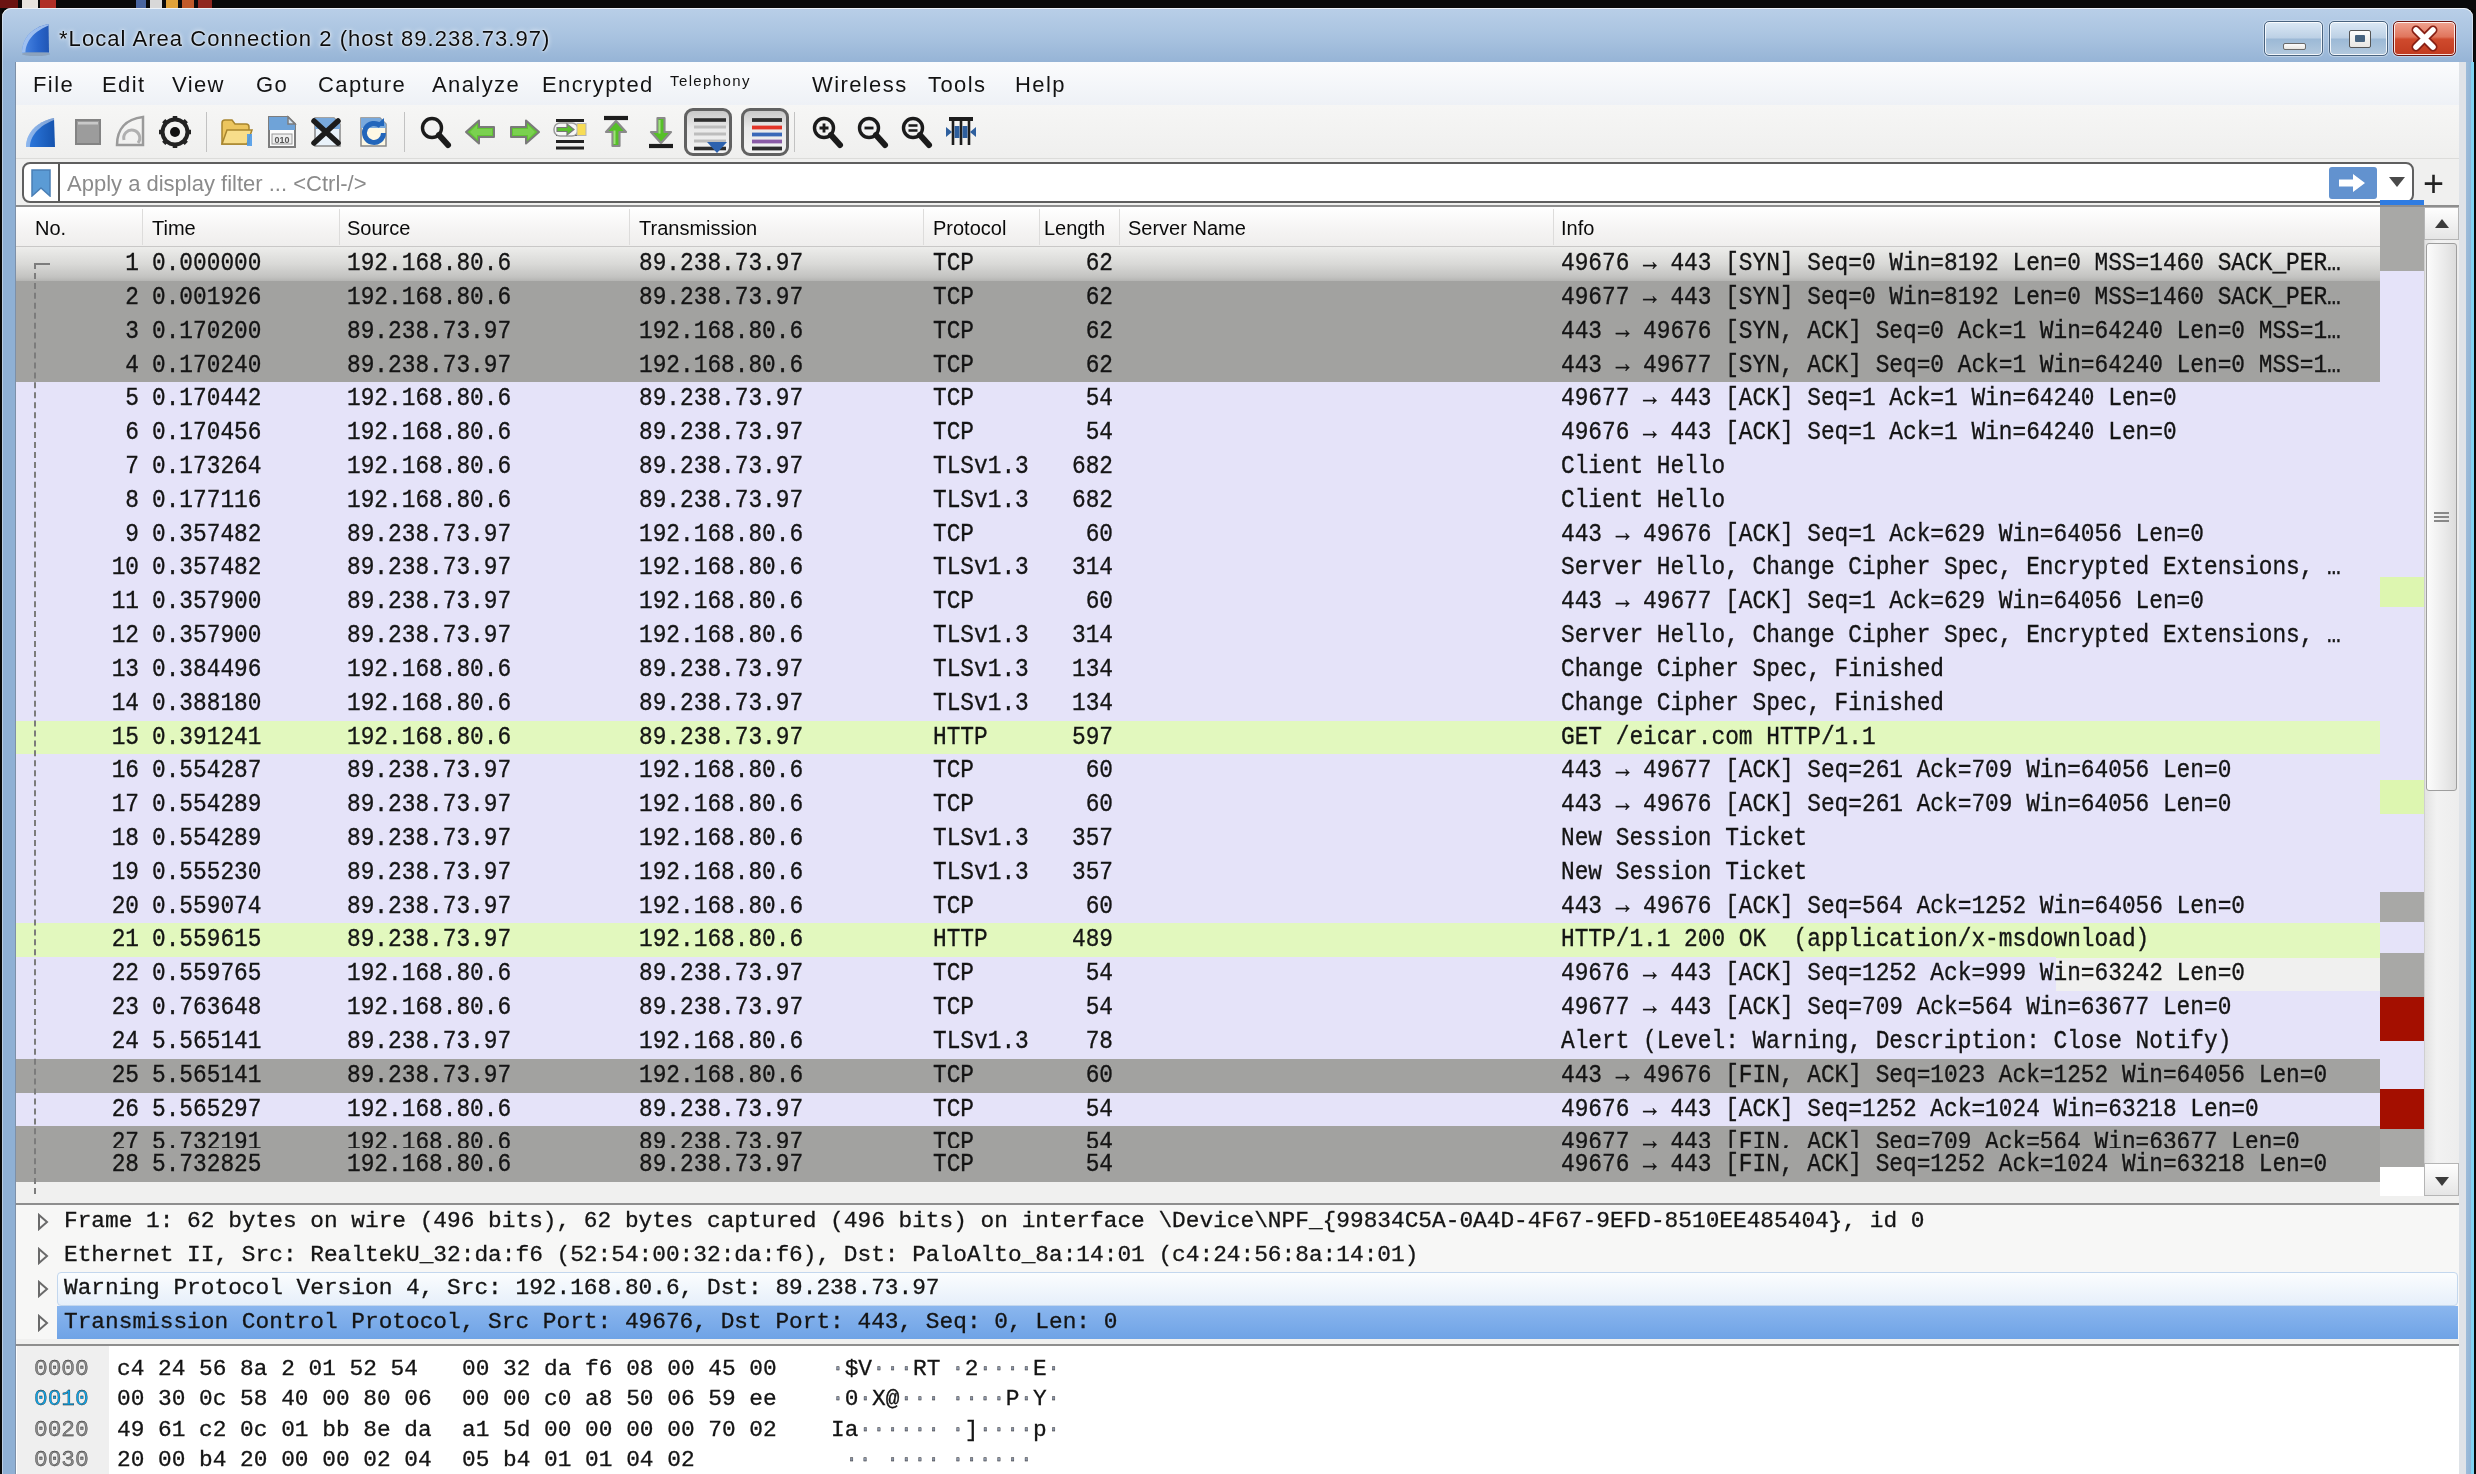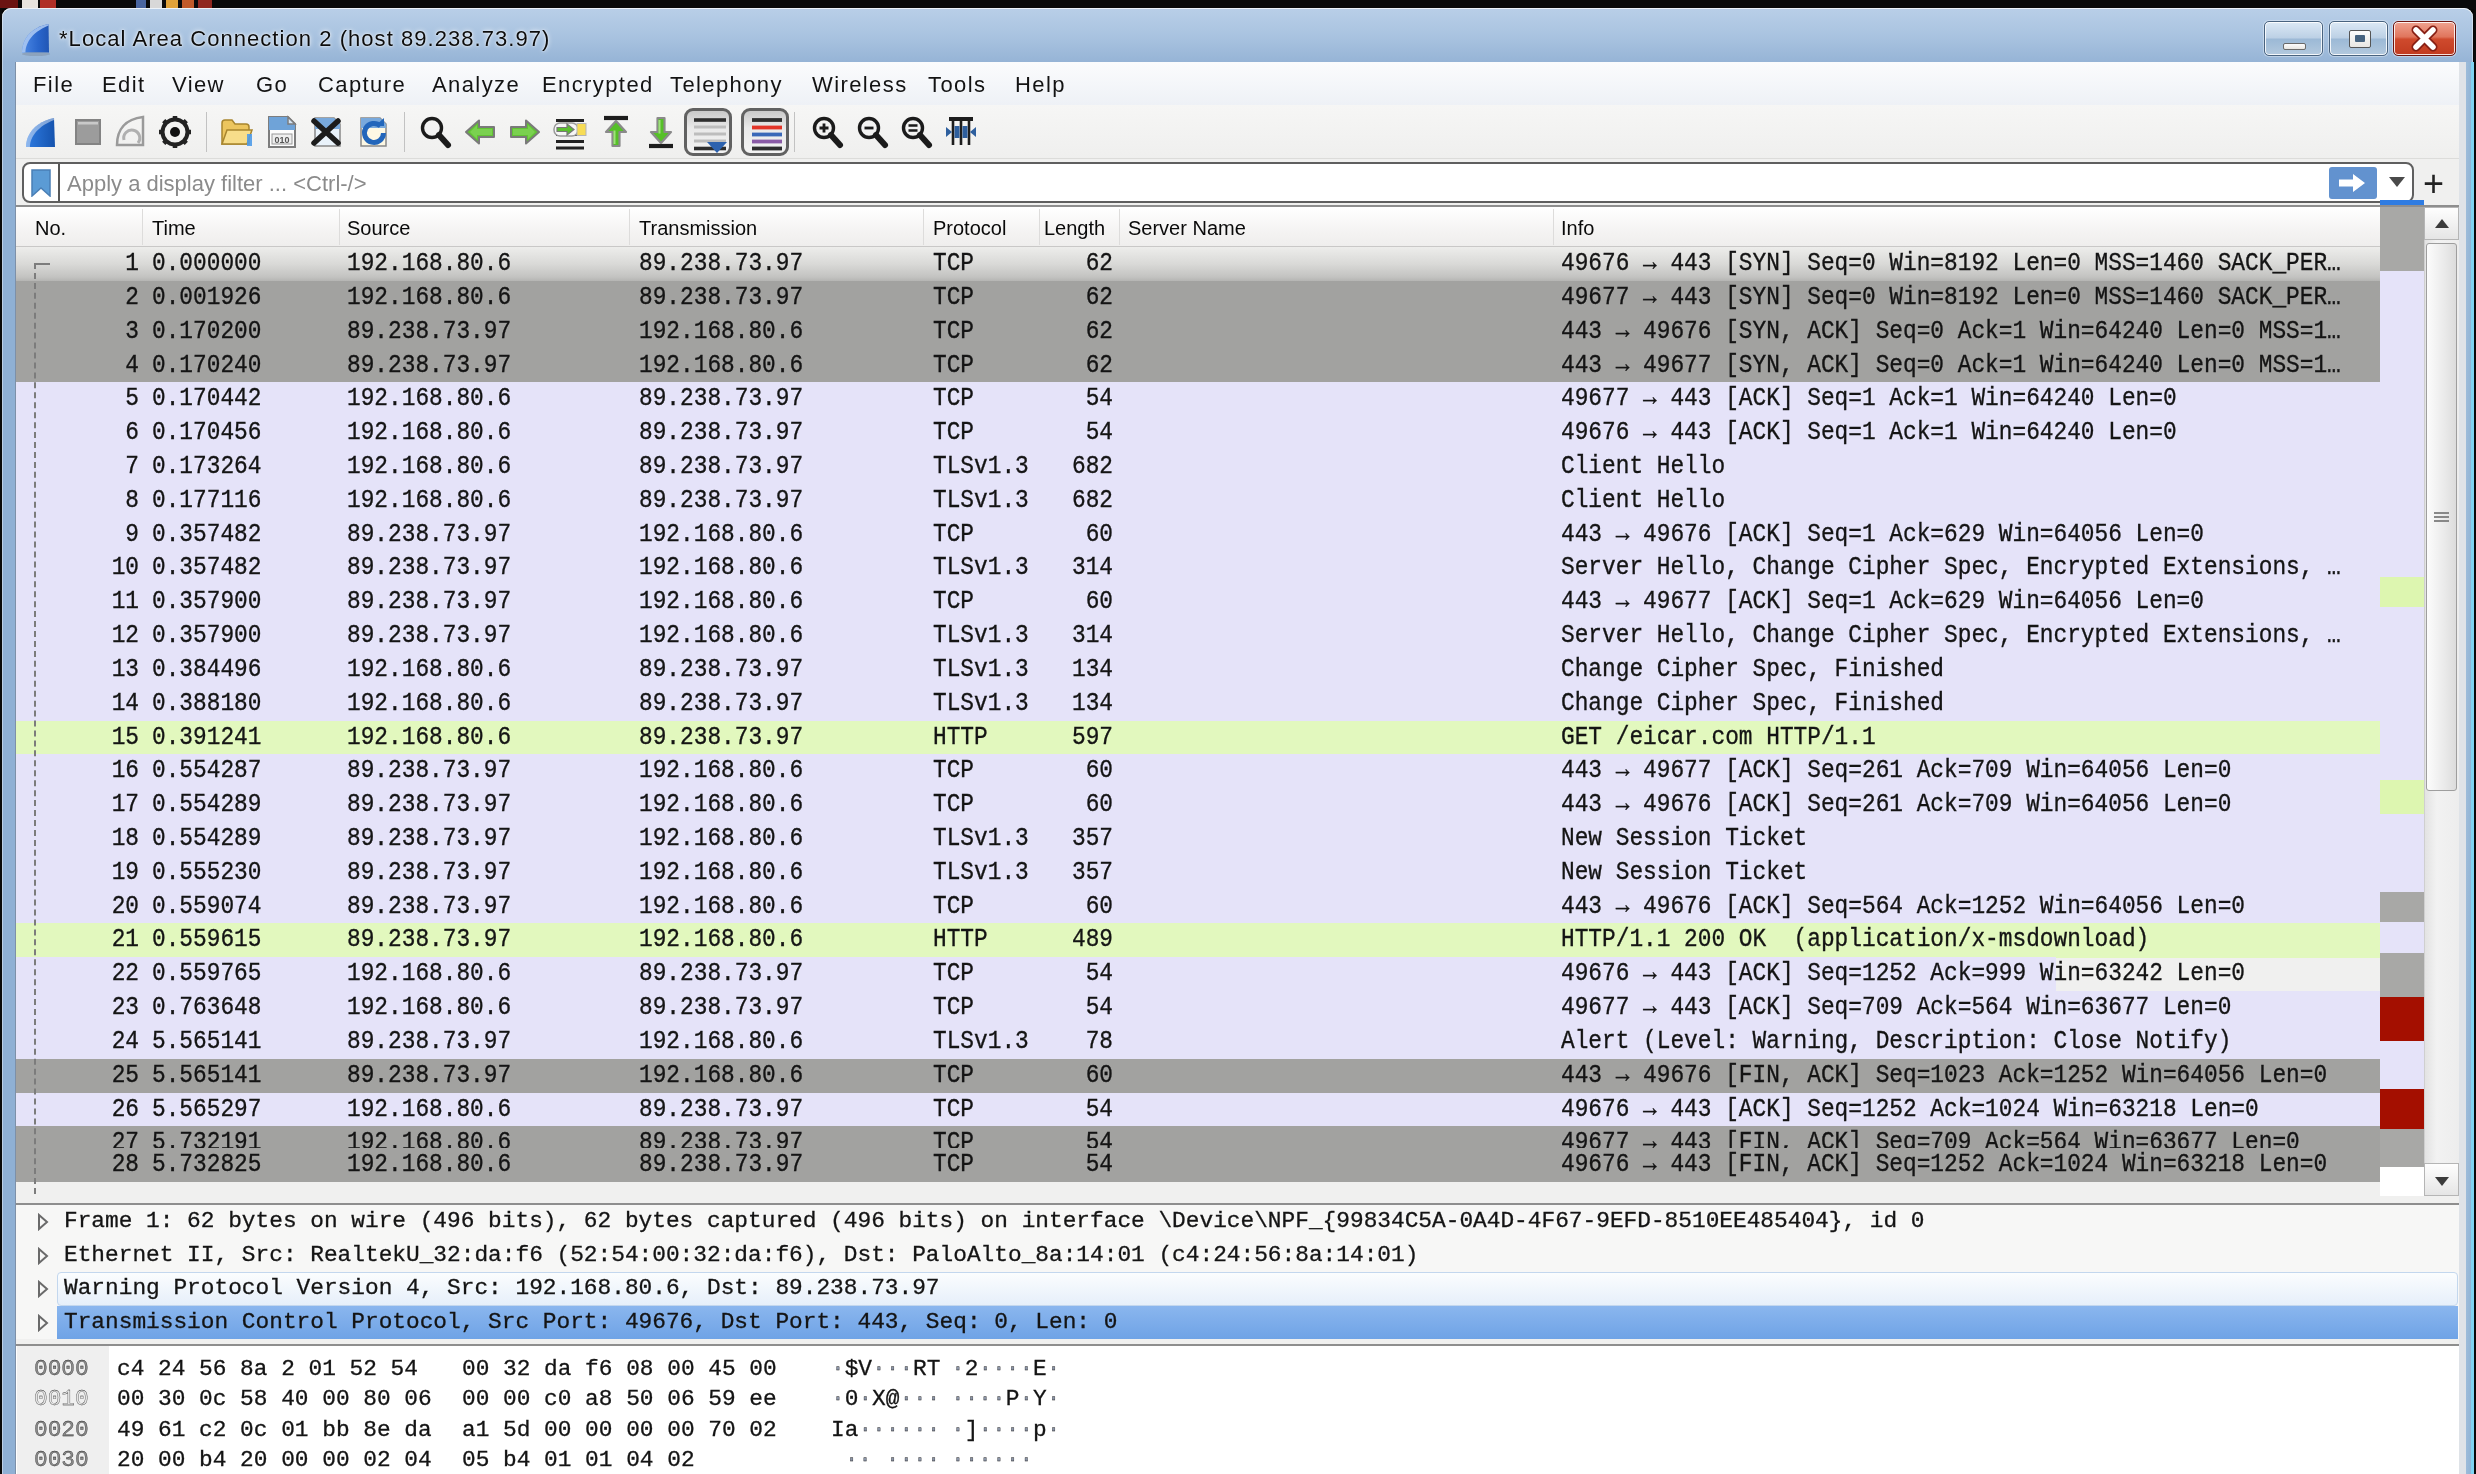--- a/index.html
+++ b/index.html
@@ -57,21 +57,21 @@
 <div style="left:15px;top:62px;width:1px;height:1412px;background:#7d90a8"></div>
 <div style="left:2458px;top:62px;width:1px;height:1412px;background:#9aa4b0"></div>
 <div style="left:16px;top:62px;width:2443px;height:43px;background:linear-gradient(#fbfcfd,#eef1f6)"></div>
 <div style="left:33px;top:72px;width:150px;height:28px;font-size:22px;letter-spacing:1.4px;color:#131313;">File</div>
 <div style="left:102px;top:72px;width:150px;height:28px;font-size:22px;letter-spacing:1.4px;color:#131313;">Edit</div>
 <div style="left:172px;top:72px;width:150px;height:28px;font-size:22px;letter-spacing:1.4px;color:#131313;">View</div>
 <div style="left:256px;top:72px;width:150px;height:28px;font-size:22px;letter-spacing:1.4px;color:#131313;">Go</div>
 <div style="left:318px;top:72px;width:150px;height:28px;font-size:22px;letter-spacing:1.4px;color:#131313;">Capture</div>
 <div style="left:432px;top:72px;width:150px;height:28px;font-size:22px;letter-spacing:1.4px;color:#131313;">Analyze</div>
 <div style="left:542px;top:72px;width:150px;height:28px;font-size:22px;letter-spacing:1.4px;color:#131313;">Encrypted</div>
-<div style="left:670px;top:72px;width:150px;height:28px;font-size:22px;letter-spacing:1.4px;color:#131313;">Telephony</div>
+<div style="left:670px;top:72px;width:150px;height:28px;font-size:15px;letter-spacing:1.4px;color:#131313;">Telephony</div>
 <div style="left:812px;top:72px;width:150px;height:28px;font-size:22px;letter-spacing:1.4px;color:#131313;">Wireless</div>
 <div style="left:928px;top:72px;width:150px;height:28px;font-size:22px;letter-spacing:1.4px;color:#131313;">Tools</div>
 <div style="left:1015px;top:72px;width:150px;height:28px;font-size:22px;letter-spacing:1.4px;color:#131313;">Help</div>
 <div style="left:16px;top:105px;width:2443px;height:54px;background:linear-gradient(#f6f6f5,#efefee)"></div>
 <div style="left:16px;top:158px;width:2443px;height:2px;background:#dcdcda"></div>
 <div style="left:24px;top:114px;width:36px;height:36px;"><svg width="36" height="36" viewBox="0 0 36 36">
       <defs>
         <linearGradient id="g1" x1="0" y1="0" x2="1" y2="0">
           <stop offset="0" stop-color="#2f7ce2"></stop>
           <stop offset="1" stop-color="#1553ae"></stop>
@@ -526,21 +526,21 @@
 <div style="left:64px;top:1308.5px;width:2300px;height:28px;"><span class="mono">Transmission Control Protocol, Src Port: 49676, Dst Port: 443, Seq: 0, Len: 0</span></div>
 <div style="left:16px;top:1339px;width:2443px;height:5px;background:#f0f0ef"></div>
 <div style="left:16px;top:1344px;width:2443px;height:2px;background:#8e8e8e"></div>
 <div style="left:16px;top:1346px;width:2443px;height:128px;background:#ffffff"></div>
 <div style="left:17px;top:1346px;width:92px;height:128px;background:#efefef"></div>
 <div style="left:34px;top:1356px;width:80px;height:28px;"><span class="mono" style="color:#8a8a8a">0000</span></div>
 <div style="left:117px;top:1356px;width:340px;height:28px;"><span class="mono">c4 24 56 8a 2 01 52 54</span></div>
 <div style="left:462px;top:1356px;width:340px;height:28px;"><span class="mono">00 32 da f6 08 00 45 00</span></div>
 <div style="left:831px;top:1356px;width:120px;height:28px;"><span class="mono"><i class="dot">·</i>$V<i class="dot">···</i>RT</span></div>
 <div style="left:951px;top:1356px;width:120px;height:28px;"><span class="mono"><i class="dot">·</i>2<i class="dot">····</i>E<i class="dot">·</i></span></div>
-<div style="left:34px;top:1386.4px;width:80px;height:28px;"><span class="mono" style="color:#e5e5e5">0010</span></div>
+<div style="left:34px;top:1386.4px;width:80px;height:28px;"><span class="mono" style="color:#0ea5e9">0010</span></div>
 <div style="left:117px;top:1386.4px;width:340px;height:28px;"><span class="mono">00 30 0c 58 40 00 80 06</span></div>
 <div style="left:462px;top:1386.4px;width:340px;height:28px;"><span class="mono">00 00 c0 a8 50 06 59 ee</span></div>
 <div style="left:831px;top:1386.4px;width:120px;height:28px;"><span class="mono"><i class="dot">·</i>0<i class="dot">·</i>X@<i class="dot">···</i></span></div>
 <div style="left:951px;top:1386.4px;width:120px;height:28px;"><span class="mono"><i class="dot">····</i>P<i class="dot">·</i>Y<i class="dot">·</i></span></div>
 <div style="left:34px;top:1416.8000000000002px;width:80px;height:28px;"><span class="mono" style="color:#8a8a8a">0020</span></div>
 <div style="left:117px;top:1416.8000000000002px;width:340px;height:28px;"><span class="mono">49 61 c2 0c 01 bb 8e da</span></div>
 <div style="left:462px;top:1416.8000000000002px;width:340px;height:28px;"><span class="mono">a1 5d 00 00 00 00 70 02</span></div>
 <div style="left:831px;top:1416.8000000000002px;width:120px;height:28px;"><span class="mono">Ia<i class="dot">······</i></span></div>
 <div style="left:951px;top:1416.8000000000002px;width:120px;height:28px;"><span class="mono"><i class="dot">·</i>]<i class="dot">····</i>p<i class="dot">·</i></span></div>
 <div style="left:34px;top:1447.2000000000003px;width:80px;height:28px;"><span class="mono" style="color:#8a8a8a">0030</span></div>

